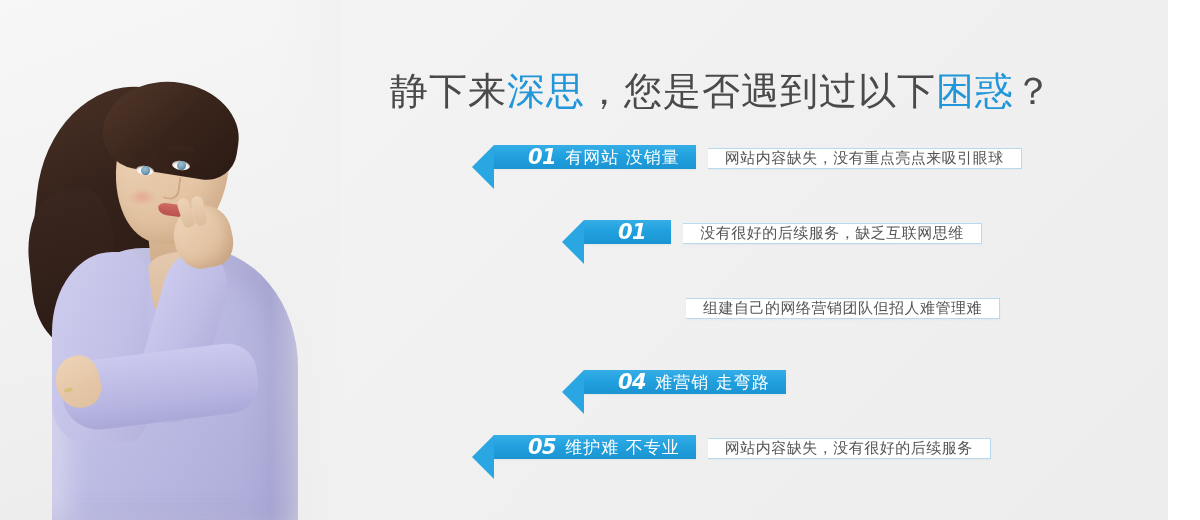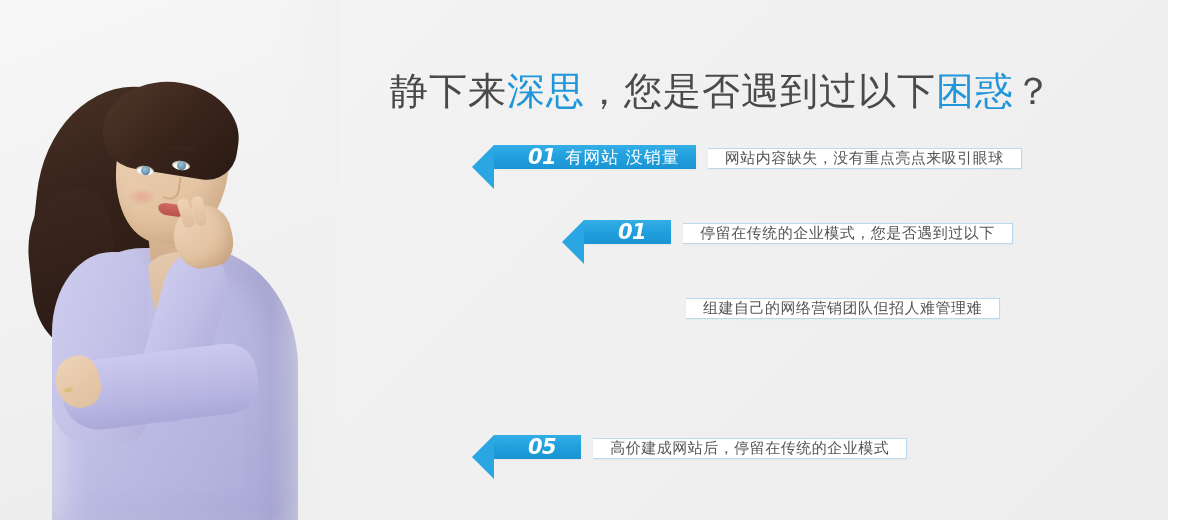--- a/index.html
+++ b/index.html
@@ -316,30 +316,35 @@
       <span class="num">01</span>
       <span class="tag-text">有网站 没销量</span>
     </div>
     <div class="desc">网站内容缺失，没有重点亮点来吸引眼球</div>
   </div>
 
   <div class="row" id="row-2">
     <div class="tag">
       <span class="num">01</span>
     </div>
-    <div class="desc">停留在传统的企业模式，您是否遇到过以下</div>
+    <div class="desc">没有很好的后续服务，缺乏互联网思维</div>
   </div>
 
   <div class="row" id="row-3">
     <div class="desc">组建自己的网络营销团队但招人难管理难</div>
   </div>
 
   <div class="row" id="row-4">
+    <div class="tag">
+      <span class="num">04</span>
+      <span class="tag-text">难营销 走弯路</span>
+    </div>
   </div>
 
   <div class="row" id="row-5">
     <div class="tag">
       <span class="num">05</span>
+      <span class="tag-text">维护难 不专业</span>
     </div>
-    <div class="desc">高价建成网站后，停留在传统的企业模式</div>
+    <div class="desc">网站内容缺失，没有很好的后续服务</div>
   </div>
 
 </div>
 
 </body></html>

